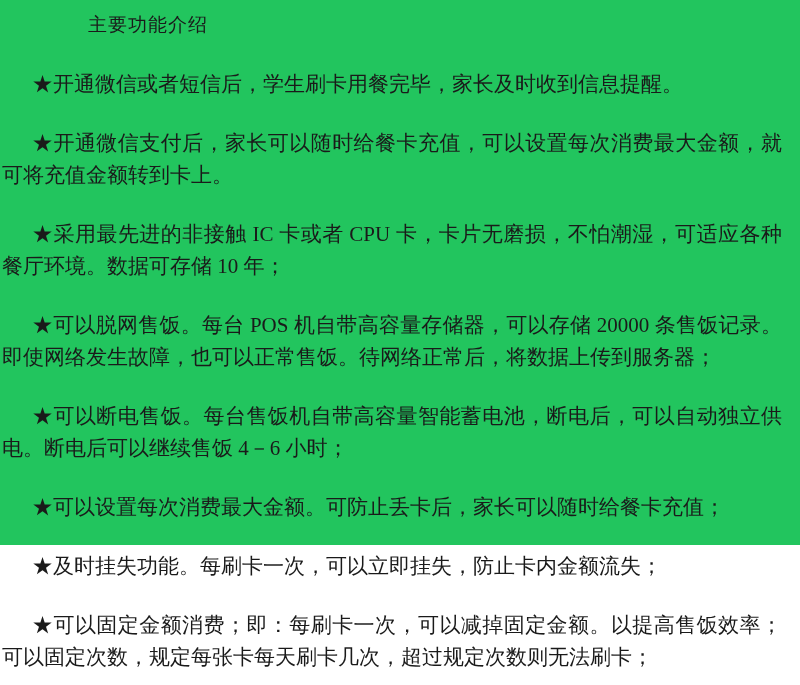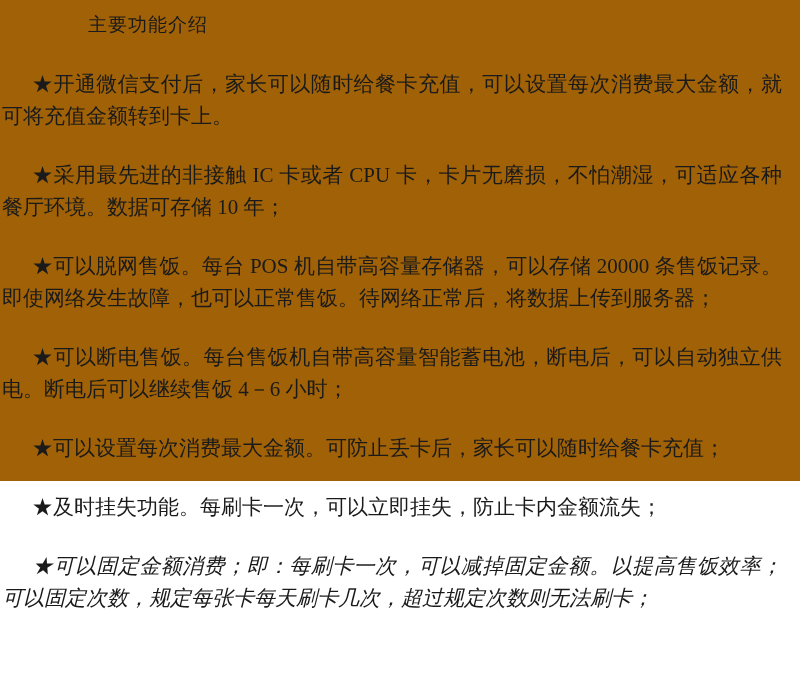--- a/index.html
+++ b/index.html
@@ -10,52 +10,52 @@
   body {
     width: 800px;
     height: 685px;
     overflow: hidden;
     font-family: "Liberation Serif", "DejaVu Serif", serif;
     color: #1a1a1a;
   }
   .page {
     box-sizing: border-box;
     width: 800px;
-    height: 481px;
+    height: 545px;
     padding: 9px 18px 0 2px;
-    background: #a16207;
+    background: #22c55e;
   }
   .doc-title {
     font-size: 19px;
     line-height: 32px;
     margin: 0 0 27px 86px;
     font-weight: normal;
     letter-spacing: 1px;
   }
   .para {
     font-size: 21px;
     line-height: 32px;
     margin: 0 0 27px 0;
     text-indent: 30px;
     text-align: justify;
     text-justify: inter-ideograph;
     word-break: break-all;
   }
   .para:last-child {
     margin-bottom: 12px;
-    font-style: italic;
   }
 </style>
 </head>
 <body>
 
 <div class="page">
   <h1 class="doc-title">主要功能介绍</h1>
 
   <div>
+    <p class="para">★开通微信或者短信后，学生刷卡用餐完毕，家长及时收到信息提醒。</p>
     <p class="para">★开通微信支付后，家长可以随时给餐卡充值，可以设置每次消费最大金额，就可将充值金额转到卡上。</p>
     <p class="para">★采用最先进的非接触 IC 卡或者 CPU 卡，卡片无磨损，不怕潮湿，可适应各种餐厅环境。数据可存储 10 年；</p>
     <p class="para">★可以脱网售饭。每台 POS 机自带高容量存储器，可以存储 20000 条售饭记录。即使网络发生故障，也可以正常售饭。待网络正常后，将数据上传到服务器；</p>
     <p class="para">★可以断电售饭。每台售饭机自带高容量智能蓄电池，断电后，可以自动独立供电。断电后可以继续售饭 4－6 小时；</p>
     <p class="para">★可以设置每次消费最大金额。可防止丢卡后，家长可以随时给餐卡充值；</p>
     <p class="para">★及时挂失功能。每刷卡一次，可以立即挂失，防止卡内金额流失；</p>
     <p class="para">★可以固定金额消费；即：每刷卡一次，可以减掉固定金额。以提高售饭效率；可以固定次数，规定每张卡每天刷卡几次，超过规定次数则无法刷卡；</p>
   </div>
 </div>
 

